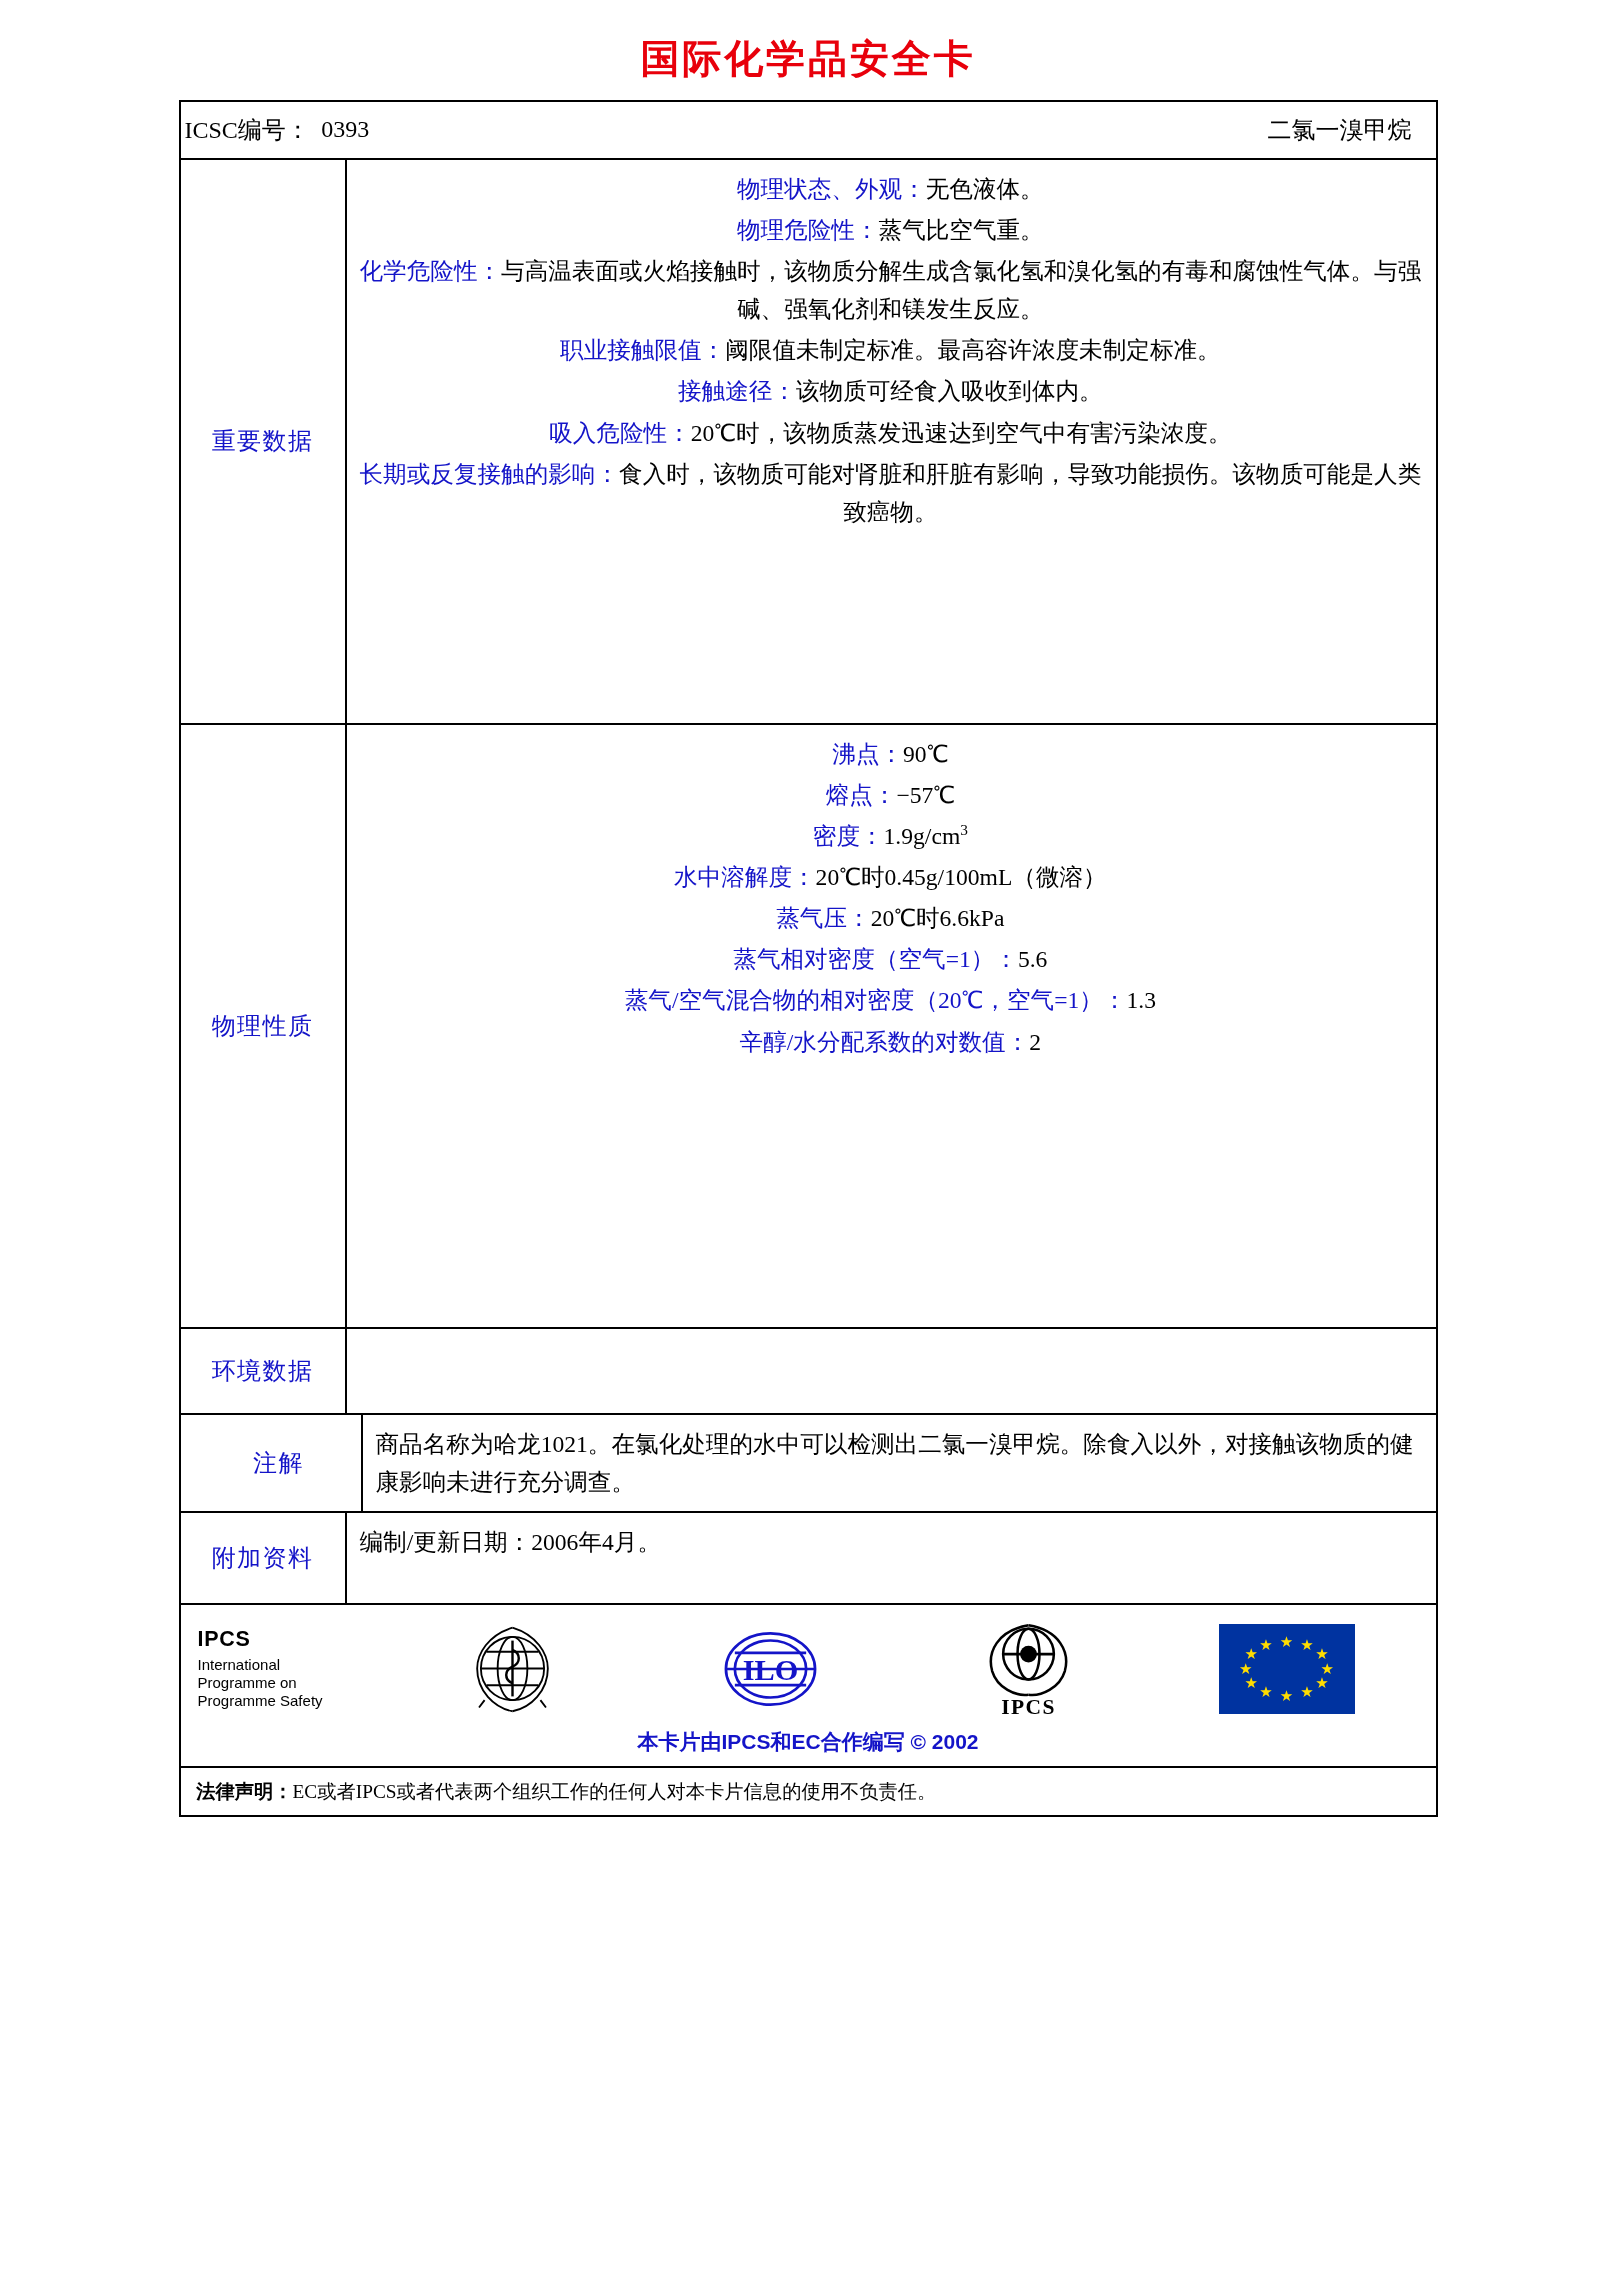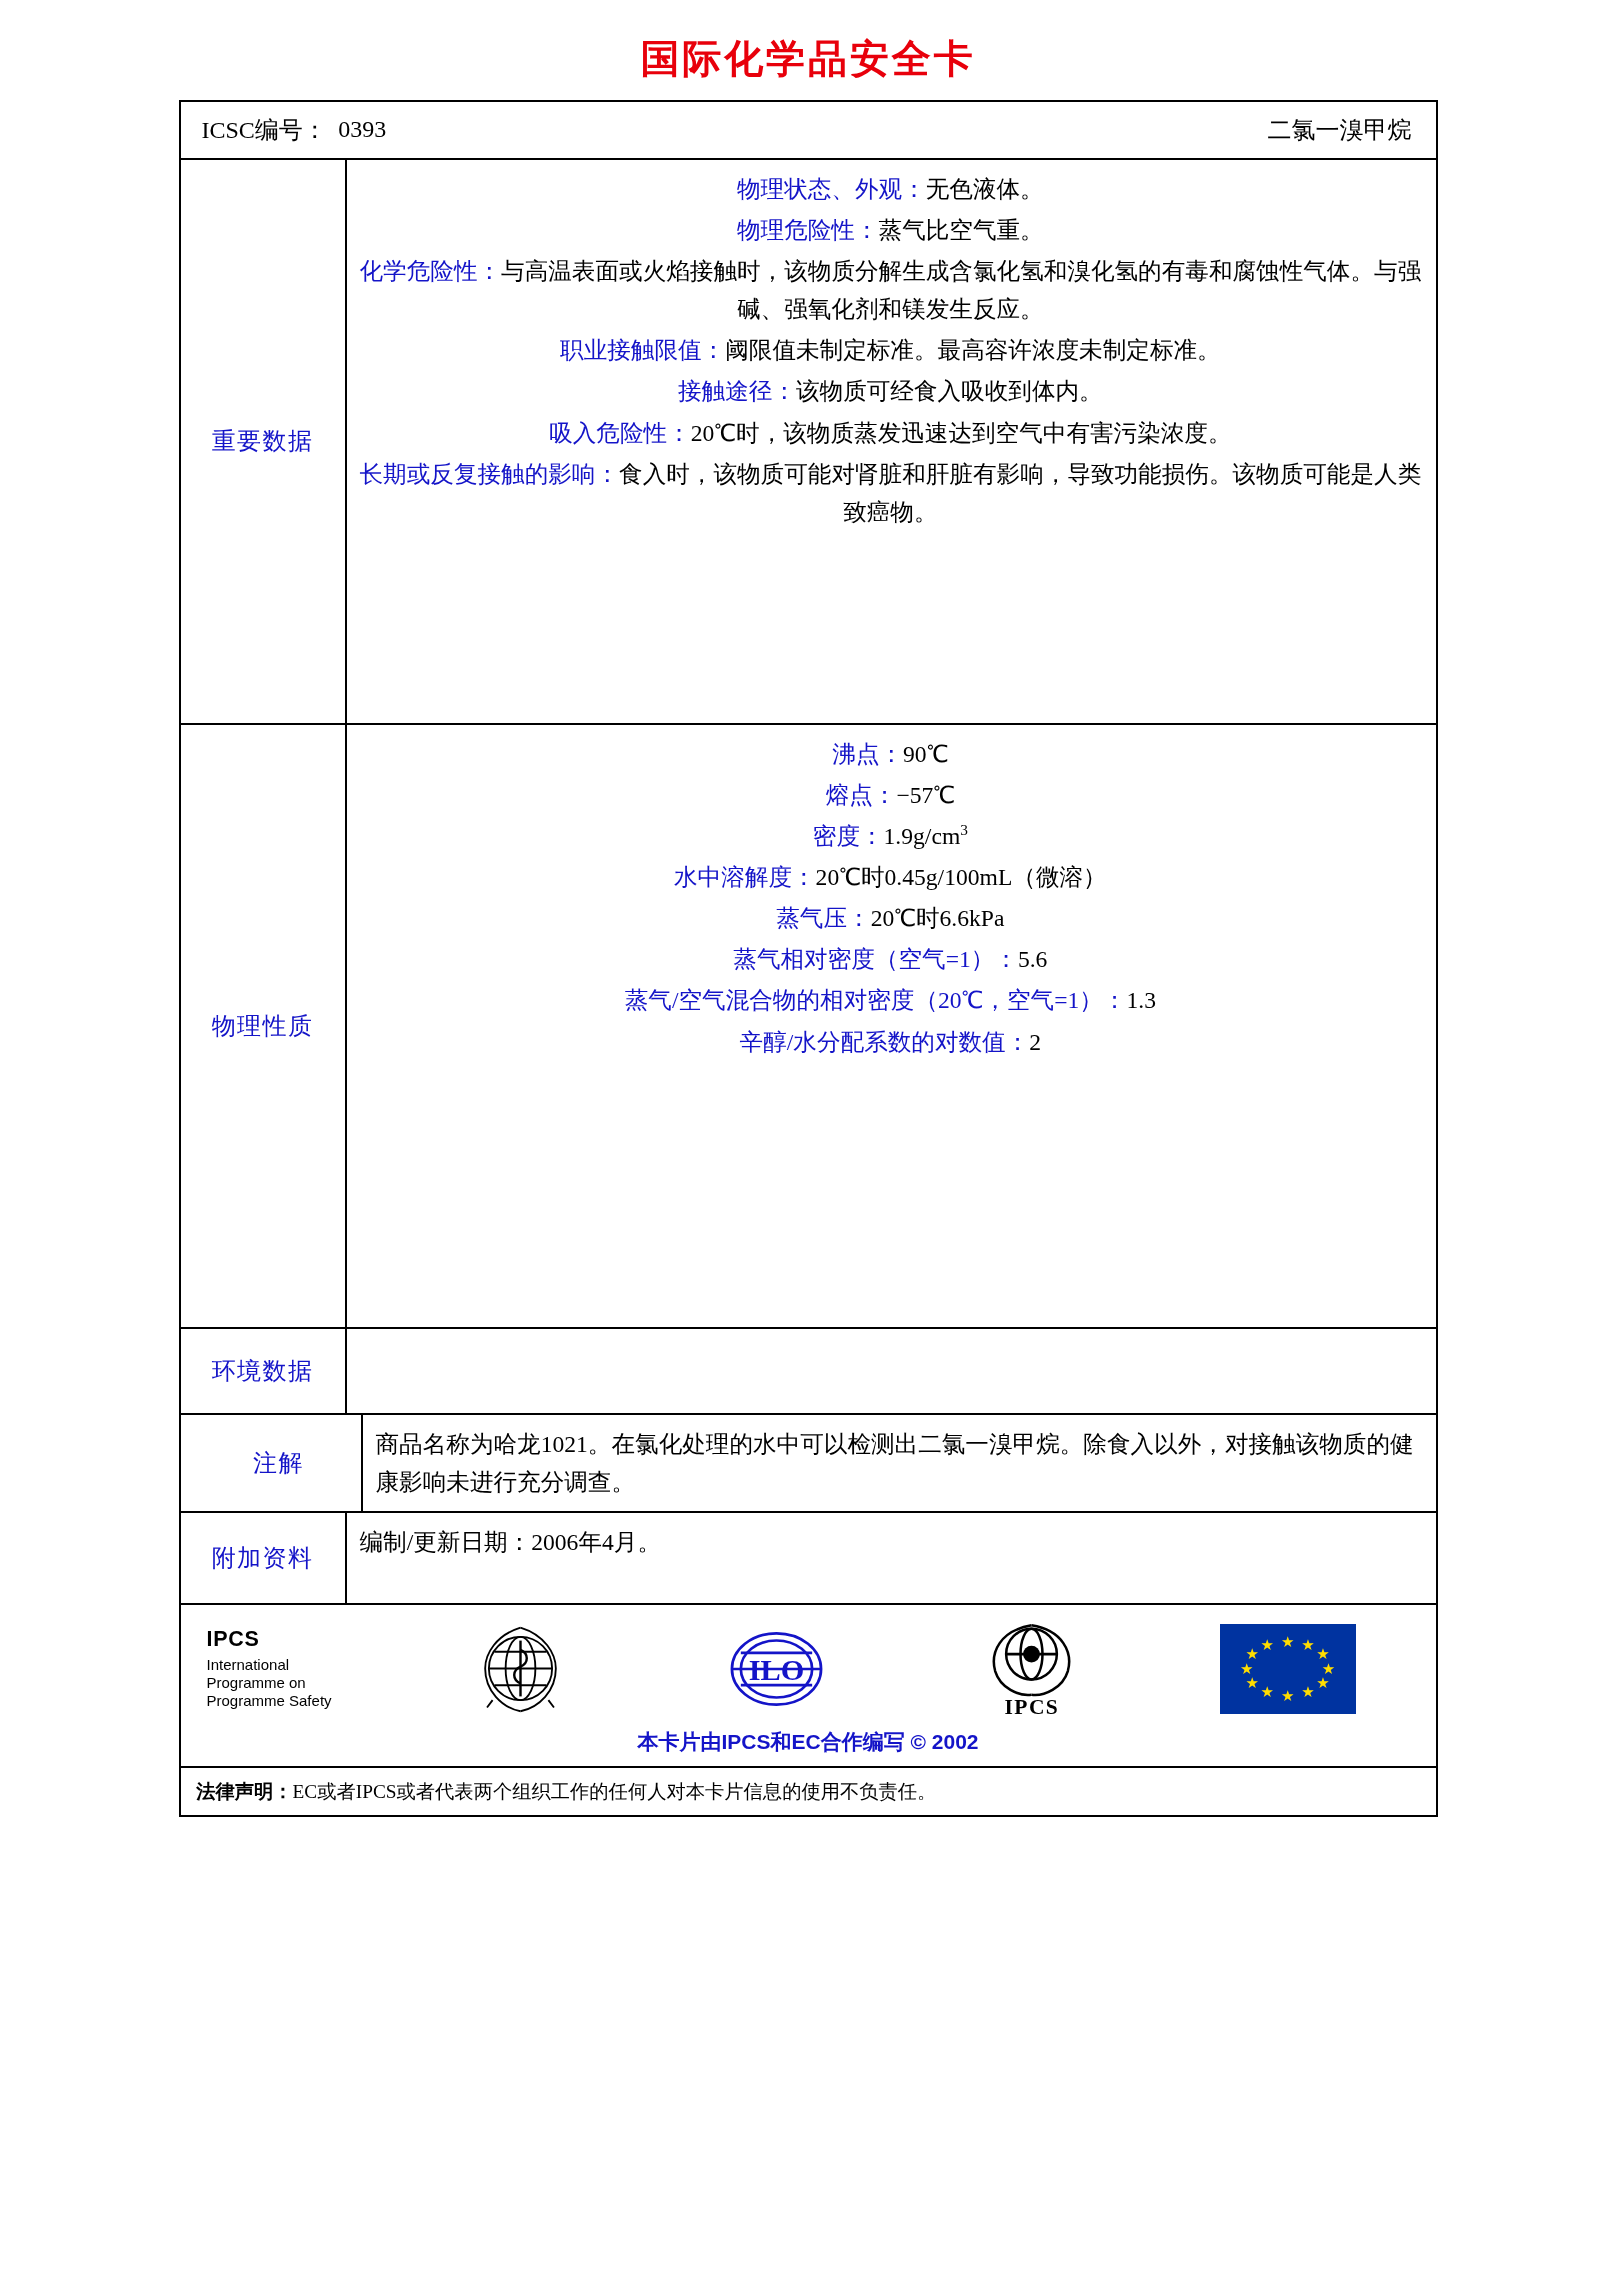--- a/index.html
+++ b/index.html
@@ -38,21 +38,21 @@
     background: #fff;
   }
   
   .hdr {
     display: flex;
     border-bottom: 2.1px solid #000;
     height: 56px;
     align-items: center;
   }
   .hdr-left {
-    padding-left: 21px;
+    padding-left: 4px;
     font-size: 24px;
     font-family: "Liberation Serif", serif;
     white-space: nowrap;
   }
   .hdr-num {
     padding-left: 11.4px;
     font-size: 24px;
   }
   .hdr-right {
     margin-left: auto;
@@ -106,21 +106,20 @@
   .footer {
     border-bottom: 2.1px solid #000;
     padding: 0;
   }
   .logos {
     display: flex;
     align-items: center;
     height: 120px;
     padding: 7.2px 20px 0 17px;
     box-sizing: border-box;
-    margin-left: 9px;
   }
   .ipcs-text {
     width: 186px;
     font-family: "Liberation Sans", sans-serif;
     line-height: 1.2;
   }
   .ipcs-text .big {
     font-weight: bold;
     font-size: 21.5px;
     letter-spacing: 0.7px;

